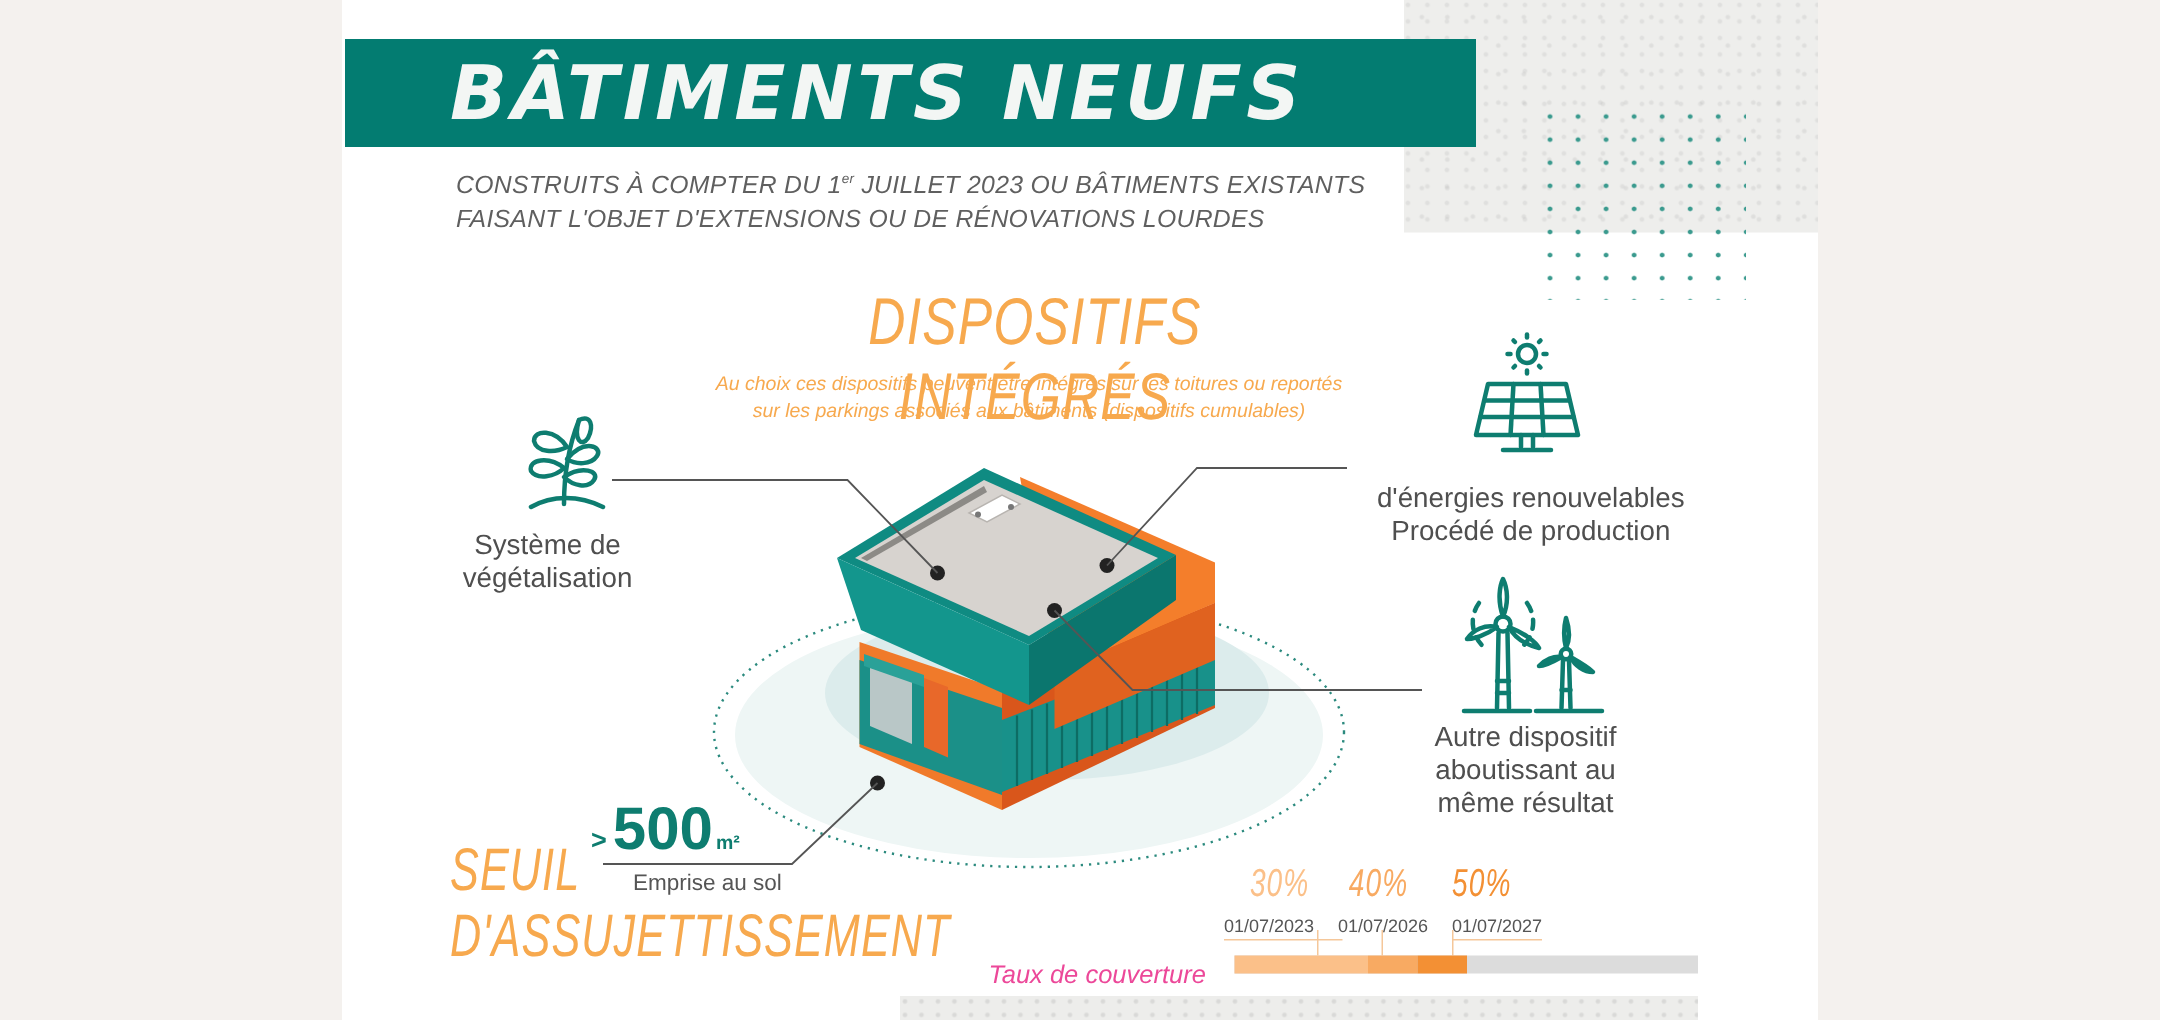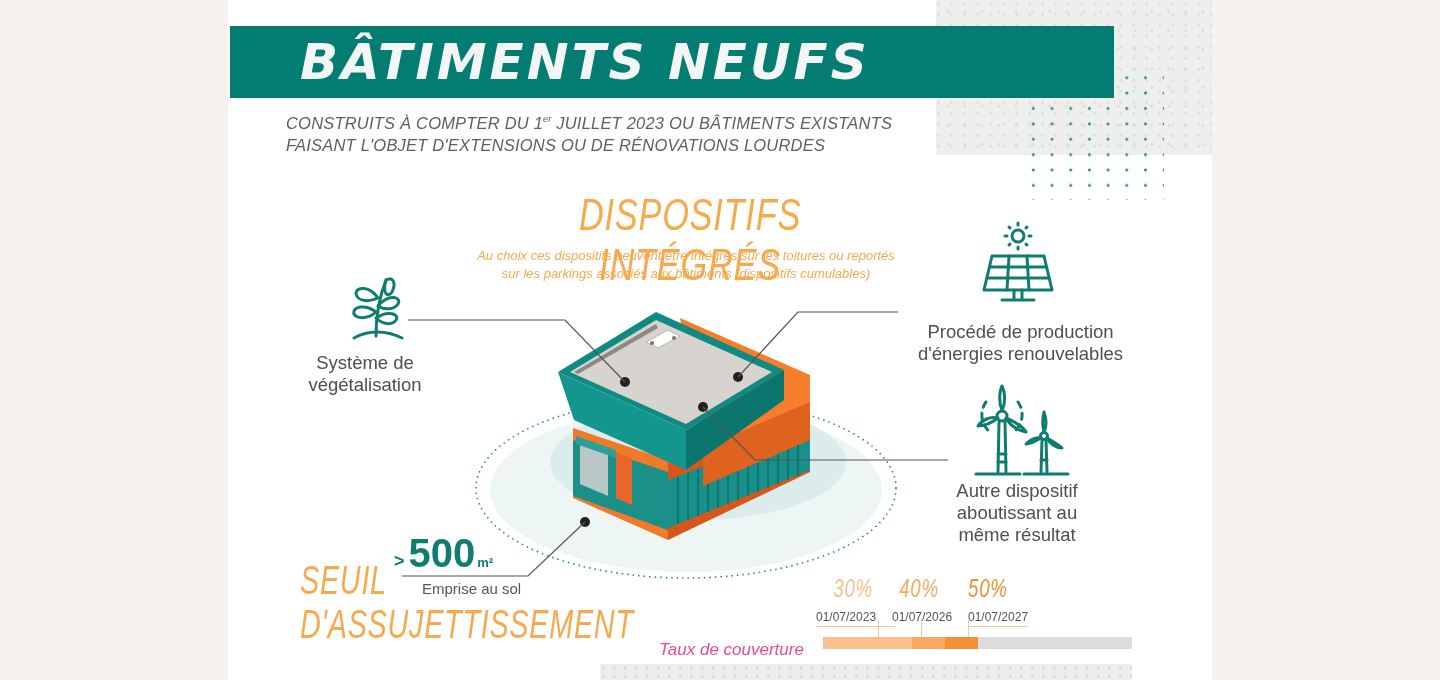--- a/index.html
+++ b/index.html
@@ -15,25 +15,25 @@
       #eeeeec; }
   .texture-bottom { position: absolute; left: 372px; top: 664px; width: 532px; height: 16px;
     background:
       radial-gradient(circle at 30% 40%, rgba(170,170,170,.3) 1px, transparent 2px) 0 0/11px 9px,
       #ededeb; }
 
   .dotgrid { position: absolute; left: 796px; top: 70px; width: 140px; height: 130px;
     background-image: radial-gradient(circle, #3a9a8e 1.3px, transparent 1.8px);
     background-size: 18.7px 15.4px; background-position: 0 0; }
 
-  .title-band { position: absolute; left: 2px; top: 26px; width: 884px; height: 72px; background: #037c71; }
+  .title-band { position: absolute; left: 2px; top: 26px; width: 754px; height: 72px; background: #037c71; }
   .title { position: absolute; left: 70px; top: 8px; font-family: "DejaVu Sans", sans-serif; font-weight: bold;
     font-style: italic; font-size: 50px; letter-spacing: 3px; color: #f3f6f4; line-height: 56px; }
 
-  .subtitle { position: absolute; left: 58px; top: 108px; font-style: italic; font-size: 16.5px; color: #5f5f5f;
+  .subtitle { position: absolute; left: 76px; top: 108px; font-style: italic; font-size: 16.5px; color: #5f5f5f;
     line-height: 22px; letter-spacing: 0.2px; }
   .subtitle sup { font-size: 9px; }
 
   .dispo-title { position: absolute; left: 292px; top: 190px; width: 340px; text-align: center;
     font-family: "Liberation Sans Narrow", "Liberation Sans", sans-serif; font-style: italic; font-weight: normal;
     font-size: 44px; color: #f7a94e; letter-spacing: 1px; transform: scaleX(0.78); transform-origin: center; line-height: 50px; }
   .dispo-sub { position: absolute; left: 188px; top: 247px; width: 540px; text-align: center; font-style: italic;
     font-size: 13px; color: #f7a94e; line-height: 18px; }
 
   .label { position: absolute; font-size: 18.5px; color: #4f4f4f; line-height: 22px; text-align: center; }
@@ -172,22 +172,22 @@
       <line x1="12" y1="47" x2="68" y2="47"></line>
         <line x1="9" y1="58" x2="71" y2="58"></line>
       <line x1="31" y1="36" x2="29" y2="70"></line>
         <line x1="49" y1="36" x2="51" y2="70"></line>
       <line x1="36" y1="70" x2="36" y2="78"></line>
         <line x1="44" y1="70" x2="44" y2="78"></line>
       <line x1="24" y1="80" x2="56" y2="80"></line>
     </svg>
   </div>
   <div class="label lbl-pv">
+    <div>d'énergies renouvelables</div>
     <div>Procédé de production</div>
-    <div>d'énergies renouvelables</div>
   </div>
 
   <div class="icon" style="left:744px;top:384px;">
     <svg width="100" height="94" viewBox="0 0 100 94" fill="none" stroke="#0e7d70" stroke-width="3" stroke-linecap="round" stroke-linejoin="round">
       <circle cx="30" cy="32" r="5"></circle>
       <path d="M30 27 C26 16 28 6 30 2 C33 8 34 18 30 27Z"></path>
       <path d="M34 34 C44 38 52 44 54 48 C46 46 38 42 34 34Z"></path>
       <path d="M26 34 C18 40 10 42 6 42 C10 36 18 32 26 34Z"></path>
       <path d="M14 18 A22 22 0 0 0 18 48" stroke-dasharray="6 6"></path>
       <path d="M46 18 A22 22 0 0 1 44 46" stroke-dasharray="6 6"></path>

